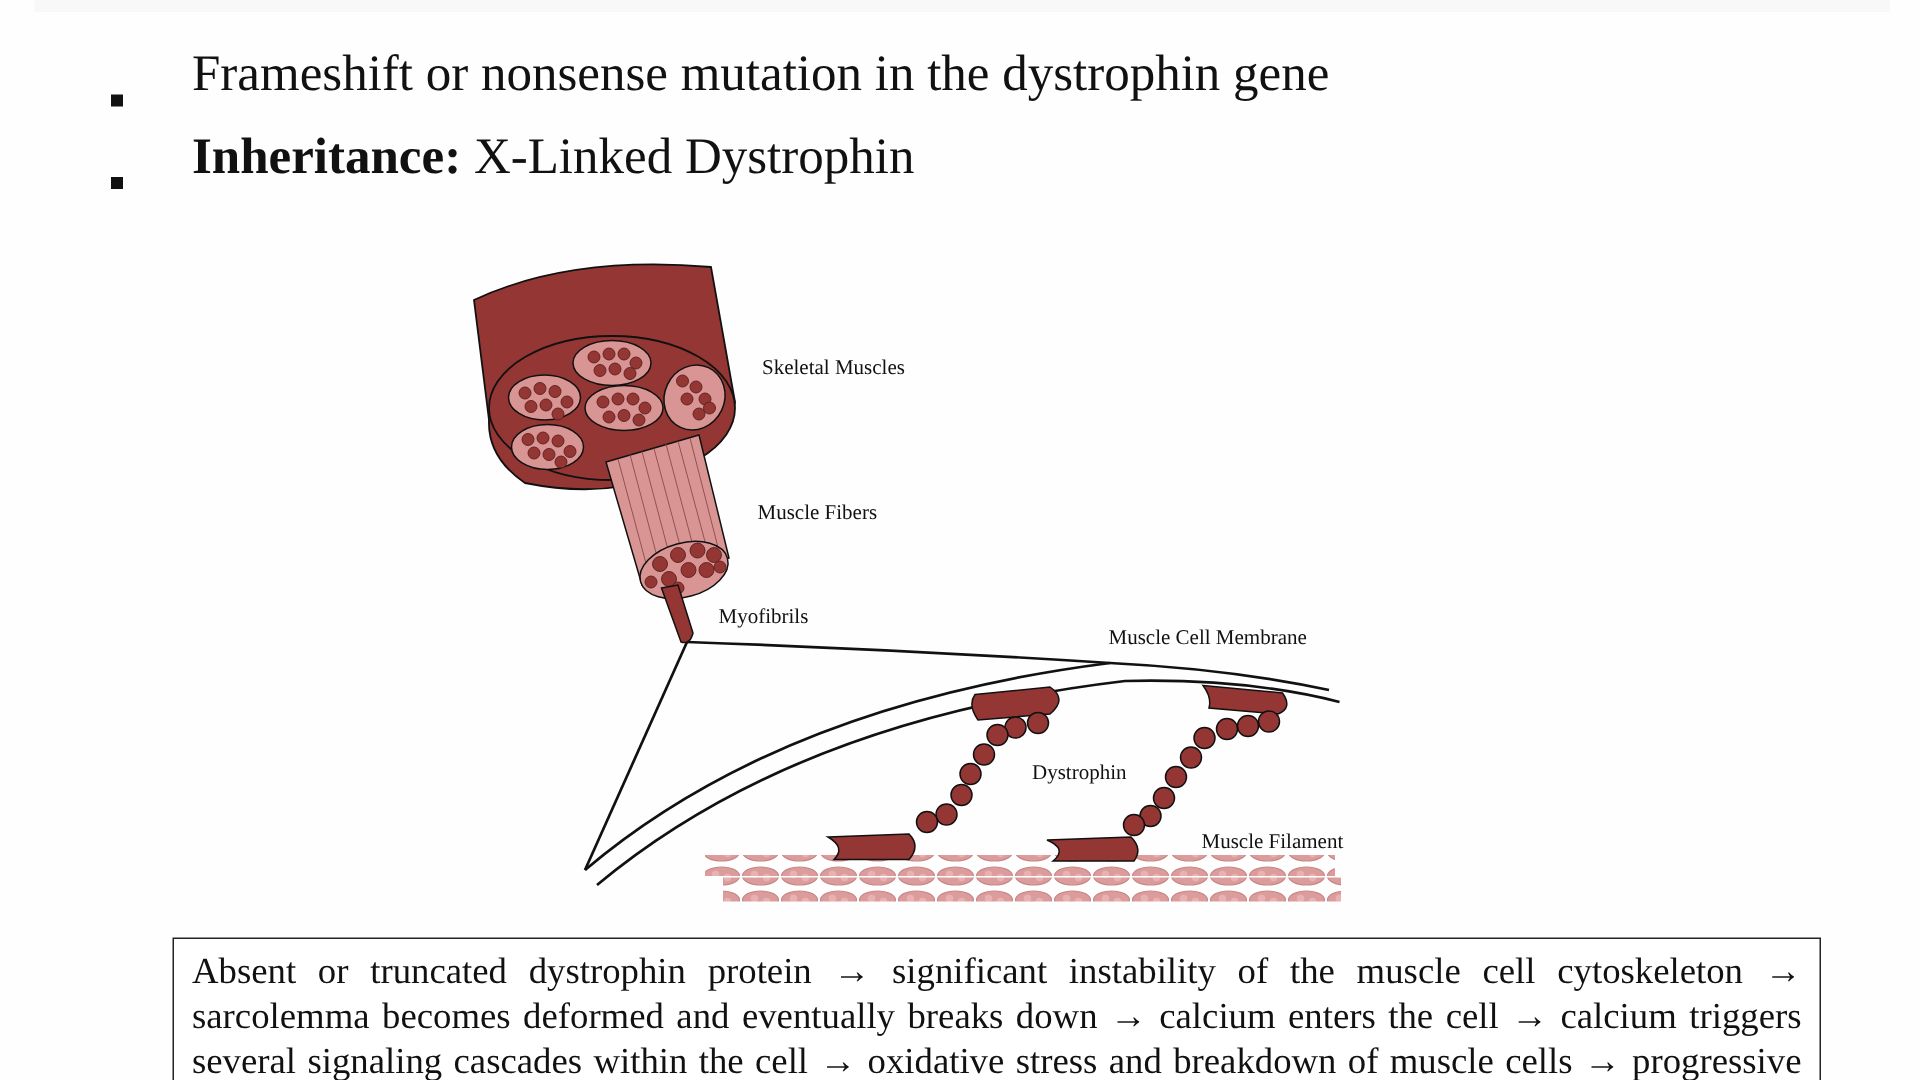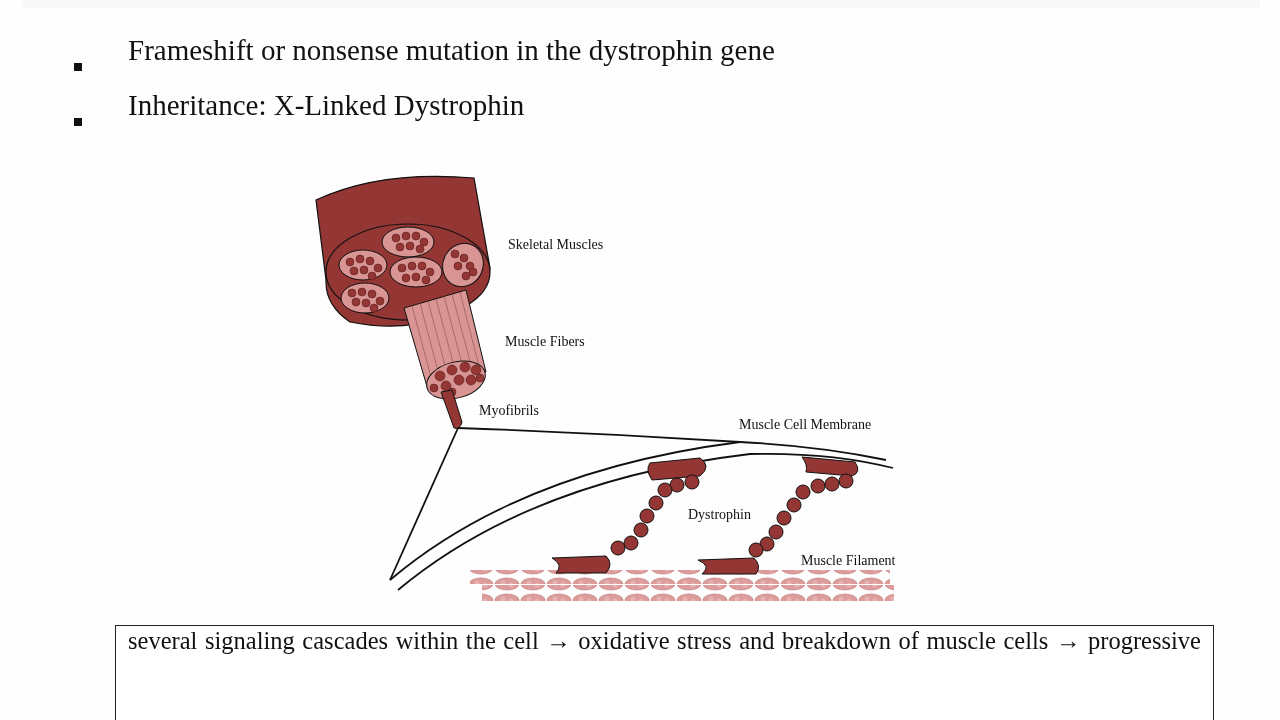--- a/index.html
+++ b/index.html
@@ -4,22 +4,22 @@
 <style>
   html, body { margin: 0; padding: 0; }
   body {
     width: 1280px; height: 720px; overflow: hidden; position: relative;
     background: #fefefe;
     font-family: "Liberation Serif", serif; color: #111;
   }
   .topband { position: absolute; left: 23px; top: 0; width: 1237px; height: 8px; background: #f8f8f8; }
   .bullet-row { position: absolute; left: 0; display: flex; align-items: center; }
   .bullet { position: absolute; left: 74px; width: 8px; height: 8px; background: #111; }
-  .bullet-text { position: absolute; left: 112px; white-space: nowrap; font-size: 29px; line-height: 34px; }
-  .bullet-text b { font-weight: normal; margin-left: 16px; }
+  .bullet-text { position: absolute; left: 128px; white-space: nowrap; font-size: 34px; line-height: 34px; }
+  .bullet-text b { font-weight: bold; }
   #row1 { top: 50px; }
   #row2 { top: 105px; }
   #row1 .bullet, #row2 .bullet { top: 13px; }
   svg.diagram { position: absolute; left: 0; top: 0; width: 1280px; height: 720px; }
   .lbl { font-family: "Liberation Serif", serif; font-size: 14px; fill: #111; }
   .textbox {
     position: absolute; left: 115px; top: 625px; width: 1099px; height: 110px;
     border: 1px solid #222; box-sizing: border-box; background: #fff;
   }
   .textbox p {
@@ -169,14 +169,16 @@
 
   <text class="lbl" x="508" y="249">Skeletal Muscles</text>
   <text class="lbl" x="505" y="346">Muscle Fibers</text>
   <text class="lbl" x="479" y="415">Myofibrils</text>
   <text class="lbl" x="739" y="429">Muscle Cell Membrane</text>
   <text class="lbl" x="688" y="519">Dystrophin</text>
   <text class="lbl" x="801" y="565">Muscle Filament</text>
 </svg>
 
 <div class="textbox">
+  <p>Absent or truncated dystrophin protein → significant instability of the muscle cell cytoskeleton →</p>
+  <p style="padding-top:0">sarcolemma becomes deformed and eventually breaks down → calcium enters the cell → calcium triggers</p>
   <p style="padding-top:0">several signaling cascades within the cell → oxidative stress and breakdown of muscle cells → progressive</p>
 </div>
 
 </body></html>

